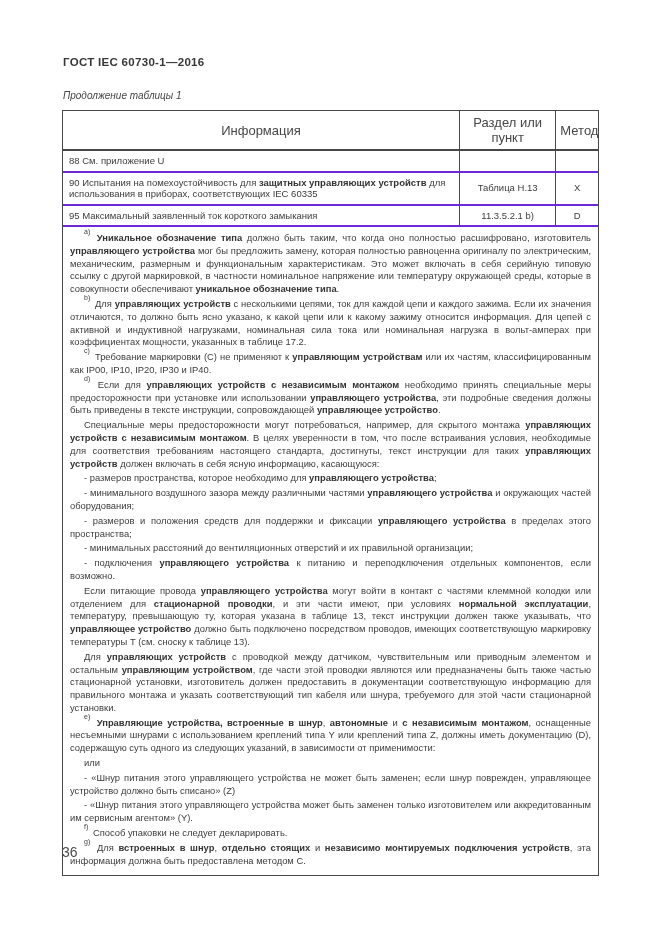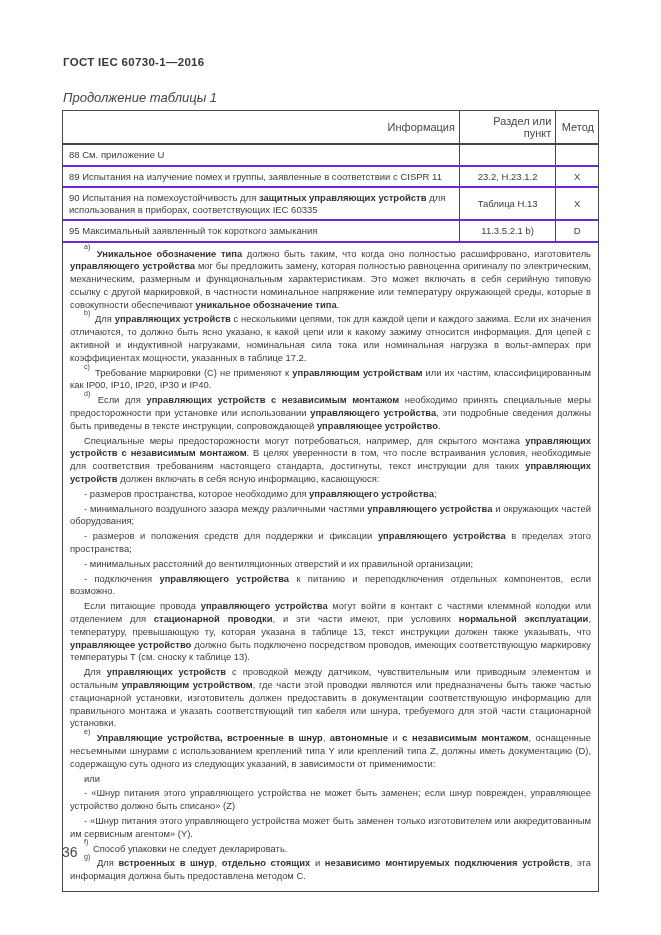--- a/index.html
+++ b/index.html
@@ -18,43 +18,43 @@
     top: 56px;
     font-size: 11.5px;
     font-weight: bold;
     letter-spacing: 0.3px;
     color: #383838;
   }
   .table-caption {
     position: absolute;
     left: 63px;
     top: 90px;
-    font-size: 13px;
+    font-size: 10px;
     font-style: italic;
     color: #444444;
   }
   .table-frame {
     position: absolute;
     left: 62px;
     top: 110px;
     width: 537px;
     border: 1.5px solid #474747;
     box-sizing: border-box;
     background: #ffffff;
   }
   table.gost-table {
     width: 100%;
     border-collapse: collapse;
     table-layout: fixed;
   }
   table.gost-table th {
     font-weight: normal;
-    font-size: 11px;
+    font-size: 13px;
     color: #474747;
-    text-align: right;
+    text-align: center;
     padding: 4px 4px;
     border-bottom: 2.5px solid #474747;
   }
   table.gost-table td {
     font-size: 9.5px;
     line-height: 11.5px;
     padding: 4px 6px;
     border-bottom: 2px solid #6d28d9;
     vertical-align: middle;
     color: #3c3c3c;
@@ -114,25 +114,20 @@
           <th class="b-left">Метод</th>
         </tr>
       </thead>
       <tbody id="table-body">
           <tr>
             <td class="cell-info"><span>88 См. приложение U</span></td>
             <td class="cell-section b-left"></td>
             <td class="cell-method b-left"></td>
           </tr>
           <tr>
-            <td class="cell-info"><span>89 Испытания на излучение помех и группы, заявленные в соответствии с CISPR 11</span></td>
-            <td class="cell-section b-left">23.2, Н.23.1.2</td>
-            <td class="cell-method b-left">X</td>
-          </tr>
-          <tr>
             <td class="cell-info"><span>90 Испытания на помехоустойчивость для </span><b>защитных управляющих устройств</b><span> для использования в приборах, соответствующих IEC 60335</span></td>
             <td class="cell-section b-left">Таблица Н.13</td>
             <td class="cell-method b-left">X</td>
           </tr>
           <tr>
             <td class="cell-info"><span>95 Максимальный заявленный ток короткого замыкания</span></td>
             <td class="cell-section b-left">11.3.5.2.1 b)</td>
             <td class="cell-method b-left">D</td>
           </tr>
         </tbody>

